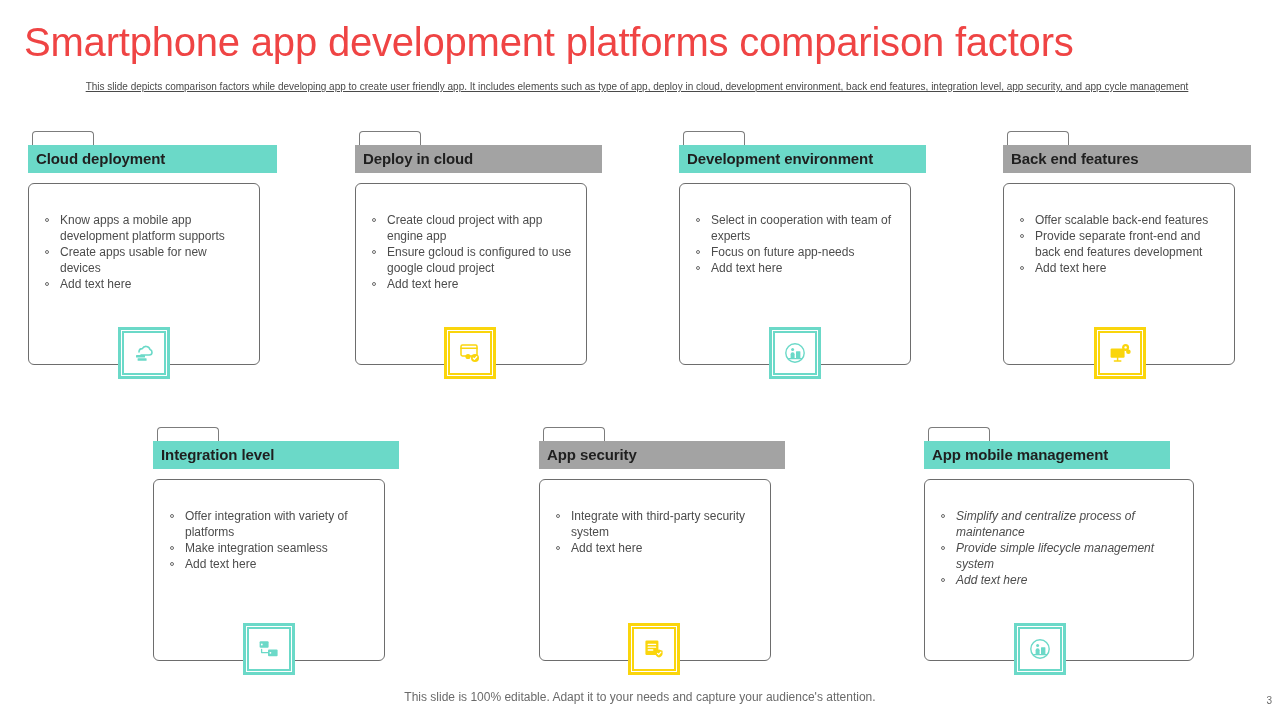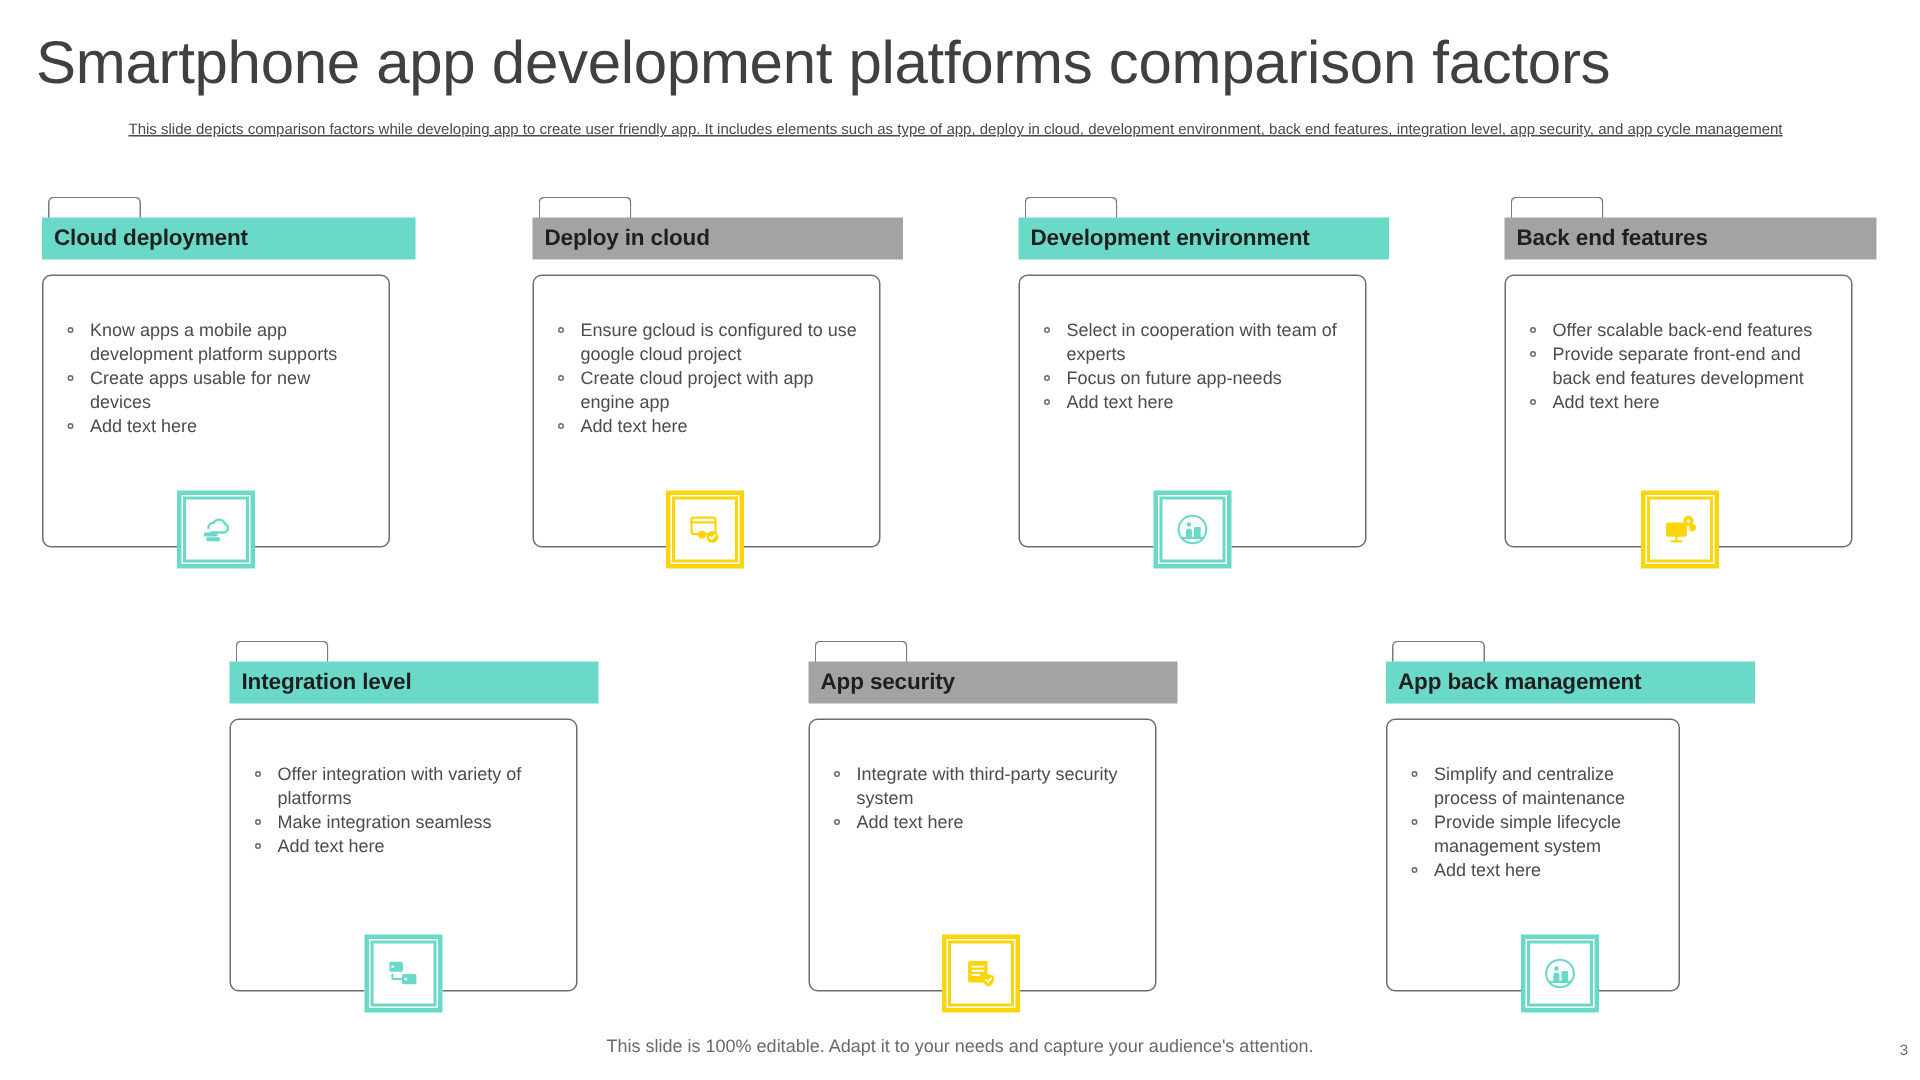--- a/index.html
+++ b/index.html
@@ -15,21 +15,21 @@
   }
 
   
   #slide-title {
     position: absolute;
     left: 24px; top: 20px;
     width: 1230px;
     font-size: 40px;
     font-weight: 400;
     letter-spacing: -0.2px;
-    color: #404040;
+    color: #ef4444;
     white-space: nowrap;
   }
   #slide-subtitle {
     position: absolute;
     left: 24px; top: 80px;
     width: 1226px;
     font-size: 10px;
     line-height: 14px;
     color: #4a4a4a;
     text-align: center;
@@ -174,22 +174,22 @@
         </ul>
       </div>
     </div>
     <div class="card" style="left: 355px; top: 131px; width: 247px; height: 264px;">
       <div class="card-notch">
         <div class="card-notch-dot"></div>
       </div>
       <div class="card-header yellow" style="width: 247px;">Deploy in cloud</div>
       <div class="card-body" style="width: 232px; height: 182px;">
         <ul class="bullets" style="top: 28px;">
+          <li>Create cloud project with app engine app</li>
           <li>Ensure gcloud is configured to use google cloud project</li>
-          <li>Create cloud project with app engine app</li>
           <li>Add text here</li>
         </ul>
       </div>
     </div>
     <div class="card" style="left: 679px; top: 131px; width: 247px; height: 264px;">
       <div class="card-notch">
         <div class="card-notch-dot"></div>
       </div>
       <div class="card-header teal" style="width: 247px;">Development environment</div>
       <div class="card-body" style="width: 232px; height: 182px;">
@@ -235,22 +235,22 @@
         <ul class="bullets" style="top: 28px;">
           <li>Integrate with third-party security system</li>
           <li>Add text here</li>
         </ul>
       </div>
     </div>
     <div class="card" style="left: 924px; top: 427px; width: 246px; height: 264px;">
       <div class="card-notch">
         <div class="card-notch-dot"></div>
       </div>
-      <div class="card-header teal" style="width: 246px;">App back management</div>
-      <div class="card-body" style="width: 196px; height: 182px;">
+      <div class="card-header teal" style="width: 246px;">App mobile management</div>
+      <div class="card-body" style="width: 270px; height: 182px; font-style: italic;">
         <ul class="bullets" style="top: 28px;">
           <li>Simplify and centralize process of maintenance</li>
           <li>Provide simple lifecycle management system</li>
           <li>Add text here</li>
         </ul>
       </div>
     </div>
   </div>
 
 <div id="footer-note">This slide is 100% editable. Adapt it to your needs and capture your audience's attention.</div>

